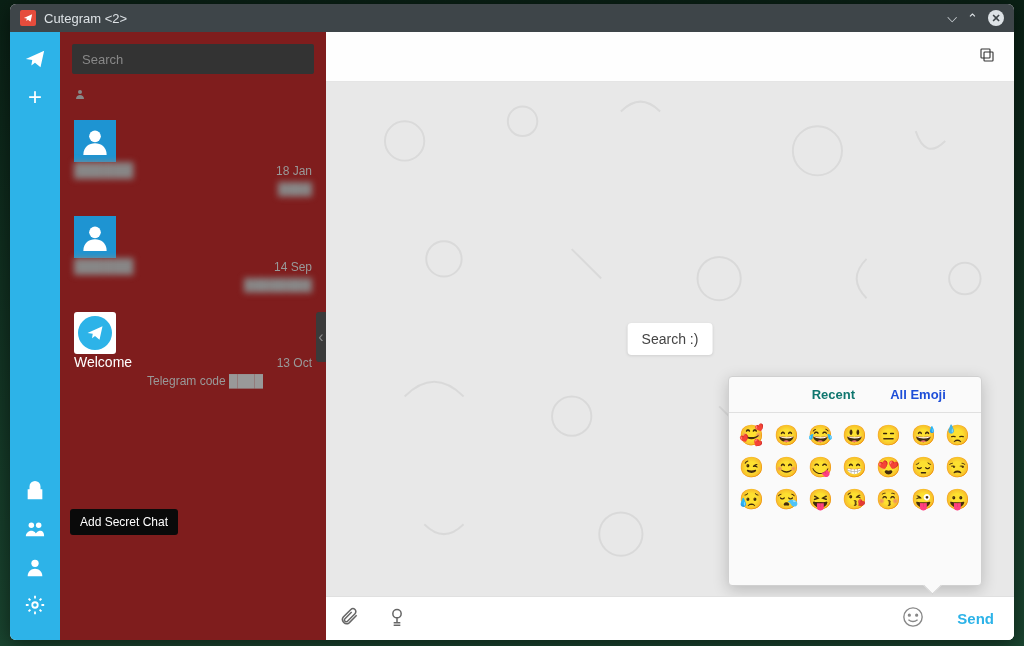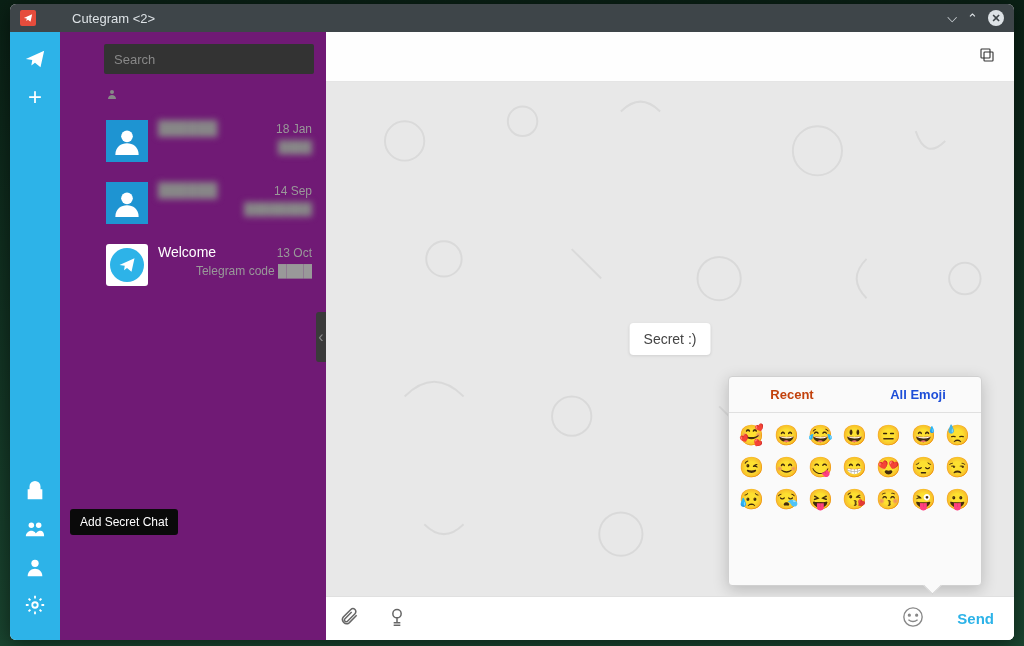--- a/index.html
+++ b/index.html
@@ -1,71 +1,71 @@
 <!DOCTYPE html>
 <html><head>
 <meta charset="utf-8">
 <style>
 * { margin: 0; padding: 0; box-sizing: border-box; font-family: -apple-system, BlinkMacSystemFont, "Segoe UI", sans-serif; }
 body { background: linear-gradient(180deg, #0a2015 0%, #1a4530 100%); width: 1024px; height: 646px; overflow: hidden; display: flex; justify-content: center; align-items: flex-start; }
 .window { width: 1004px; height: 636px; background: #fff; border-radius: 6px; overflow: hidden; margin-top: 4px; box-shadow: 0 4px 20px rgba(0,0,0,0.5); display: flex; flex-direction: column; }
-.titlebar { background: #3e4549; height: 28px; display: flex; align-items: center; padding: 0 10px; color: #dde2e6; font-size: 13px; gap: 28px; }
+.titlebar { background: #3e4549; height: 28px; display: flex; align-items: center; padding: 0 10px; color: #dde2e6; font-size: 13px; }
 .titlebar .app-icon { width: 16px; height: 16px; background: #e64c3c; border-radius: 2px; margin-right: 8px; display:flex; align-items:center; justify-content:center; }
 .titlebar .app-icon svg { width:10px; height:10px; }
 .titlebar .title { flex: 1; }
 .titlebar .win-controls { display: flex; gap: 10px; align-items: center; }
 .titlebar .win-btn { cursor: pointer; color: #dde2e6; font-size: 13px; }
 .titlebar .close-btn { width: 16px; height: 16px; border-radius: 50%; background: #dde2e6; color: #3e4549; display:flex; align-items:center; justify-content:center; font-size:11px; font-weight:bold; }
 
 .app-body { flex: 1; display: flex; min-height: 0; }
 
 .icon-rail { width: 50px; background: #2db3e8; display: flex; flex-direction: column; align-items: center; padding: 12px 0; }
 .rail-icon { width: 30px; height: 30px; display:flex; align-items:center; justify-content:center; color:#fff; cursor:pointer; margin-bottom:8px; }
 .rail-spacer { flex: 1; }
 .rail-icon svg { width: 22px; height: 22px; fill: #fff; }
 .plus-icon { font-size: 24px; font-weight: 300; }
 
-.sidebar { width: 266px; background: #701a75; color: #ddd; display: flex; flex-direction: column; position: relative; padding-left: 32px; }
+.sidebar { width: 266px; background: #7f1d1d; color: #ddd; display: flex; flex-direction: column; position: relative; }
 .search-box { margin: 12px; background: #333; height: 30px; border-radius: 2px; }
 .search-box input { width: 100%; height: 100%; background: transparent; border: none; color: #ccc; padding: 0 10px; font-size: 13px; outline: none; }
 .search-box input::placeholder { color: #888; }
 .contact-header { padding: 0 14px 6px; }
 .contact-header svg { width:12px; height:12px; fill:#888; }
 .chat-list { flex: 1; overflow-y: auto; }
-.chat-item { display: flex; padding: 10px 14px; cursor: pointer; }
+.chat-item { display: flex; padding: 10px 14px; cursor: pointer; flex-direction: column; }
 .avatar { width: 42px; height: 42px; margin-right: 10px; flex-shrink: 0; display:flex; align-items:center; justify-content:center; }
 .avatar.blue { background: #1e94d2; }
 .avatar.telegram { background: #fff; border-radius: 3px; }
 .avatar svg { width: 28px; height: 28px; fill: #fff; }
 .avatar.telegram .circle { width: 34px; height: 34px; border-radius: 50%; background: #2db3e8; display:flex; align-items:center; justify-content:center; }
 .avatar.telegram .circle svg { width: 18px; height: 18px; }
 .chat-info { flex: 1; min-width: 0; }
 .chat-top { display: flex; justify-content: space-between; align-items: baseline; }
 .chat-name { font-size: 14px; color: #fff; }
 .chat-name.blurred, .chat-preview.blurred { filter: blur(3px); color: #888; }
 .chat-date { font-size: 12px; color: #999; }
 .chat-preview { font-size: 12px; color: #999; margin-top: 4px; text-align: right; }
-.chat-preview.left { text-align: right; margin-left: 24px; }
+.chat-preview.left { text-align: center; margin-left: 24px; }
 .scroll-handle { position: absolute; right: 0; top: 280px; width: 10px; height: 50px; background: #3a3a3a; border-radius: 3px 0 0 3px; display:flex; align-items:center; justify-content:center; cursor:pointer; }
 .scroll-handle::before { content:'‹'; color:#888; }
 .tooltip { position: absolute; left: 10px; bottom: 105px; background: #0a0a0a; color: #fff; font-size: 12px; padding: 6px 10px; border-radius: 3px; }
 
 .main-area { flex: 1; display: flex; flex-direction: column; background: #f5f5f5; position: relative; }
 .top-bar { height: 50px; background: #fefefe; border-bottom: 1px solid #e5e5e5; display:flex; align-items:center; justify-content:flex-end; padding: 0 18px; }
 .copy-icon { cursor: pointer; }
 .copy-icon svg { width:18px; height:18px; fill:none; stroke:#333; stroke-width:1.5; }
 
 .chat-canvas { flex: 1; background: #e8e8e8; position: relative; overflow: hidden; }
 .doodle-bg { position:absolute; inset:0; opacity:0.06; }
 .welcome-badge { position: absolute; left: 50%; top: 50%; transform: translate(-50%, -50%); background: #fff; padding: 8px 14px; border-radius: 4px; font-size: 14px; color: #444; box-shadow: 0 1px 3px rgba(0,0,0,0.1); }
 
 .emoji-panel { position: absolute; right: 32px; bottom: 10px; width: 254px; height: 210px; background: #fafafa; border: 1px solid #d0d0d0; border-radius: 4px; box-shadow: 0 4px 16px rgba(0,0,0,0.2); display:flex; flex-direction:column; }
 .emoji-tabs { display:flex; border-bottom: 1px solid #e0e0e0; }
 .emoji-tab { flex:1; text-align:center; padding: 10px 0; font-size: 13px; font-weight: 600; cursor:pointer; color:#1d4ed8; }
-.emoji-tab.active { color: #c2410c; }
+.emoji-tab.active { color: #0f766e; text-align: right; }
 .emoji-grid { padding: 10px; display: grid; grid-template-columns: repeat(7, 1fr); gap: 8px; }
 .emoji-cell { font-size: 20px; text-align: center; cursor: pointer; }
 .emoji-panel::after { content:''; position:absolute; bottom:-7px; right:42px; width:12px; height:12px; background:#fafafa; border-right:1px solid #d0d0d0; border-bottom:1px solid #d0d0d0; transform:rotate(45deg); }
 
 .compose-bar { height: 44px; background: #fff; border-top: 1px solid #e0e0e0; display:flex; align-items:center; padding: 0 14px; gap: 27px; }
 .compose-bar .c-icon { cursor:pointer; color:#666; }
 .compose-bar .c-icon svg { width:20px; height:20px; fill:none; stroke:#666; stroke-width:1.8; }
 .compose-spacer { flex:1; }
 .emoji-trigger { cursor:pointer; }
 .emoji-trigger svg { width:22px; height:22px; fill:none; stroke:#888; stroke-width:1.5; }
@@ -217,21 +217,21 @@
             <path d="M80 320 q30 -30 60 0"></path>
               <circle cx="250" cy="340" r="20"></circle>
               <path d="M400 330 l25 25"></path>
             <circle cx="550" cy="350" r="18"></circle>
               <path d="M100 450 q20 20 40 0"></path>
               <circle cx="300" cy="460" r="22"></circle>
             <path d="M500 440 q30 30 60 0"></path>
               <circle cx="630" cy="470" r="15"></circle>
           </g>
         </svg>
-        <div class="welcome-badge">Secret :)</div>
+        <div class="welcome-badge">Search :)</div>
 
         <div class="emoji-panel">
           <div class="emoji-tabs">
             <div class="emoji-tab active">Recent</div>
             <div class="emoji-tab">All Emoji</div>
           </div>
           <div class="emoji-grid" id="emoji-grid">
               <div class="emoji-cell">🥰</div>
               <div class="emoji-cell">😄</div>
               <div class="emoji-cell">😂</div>

